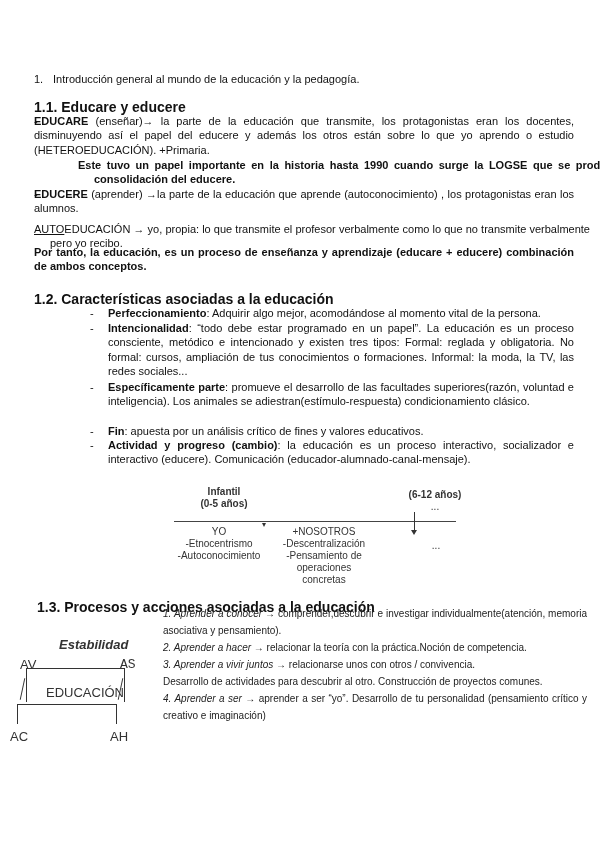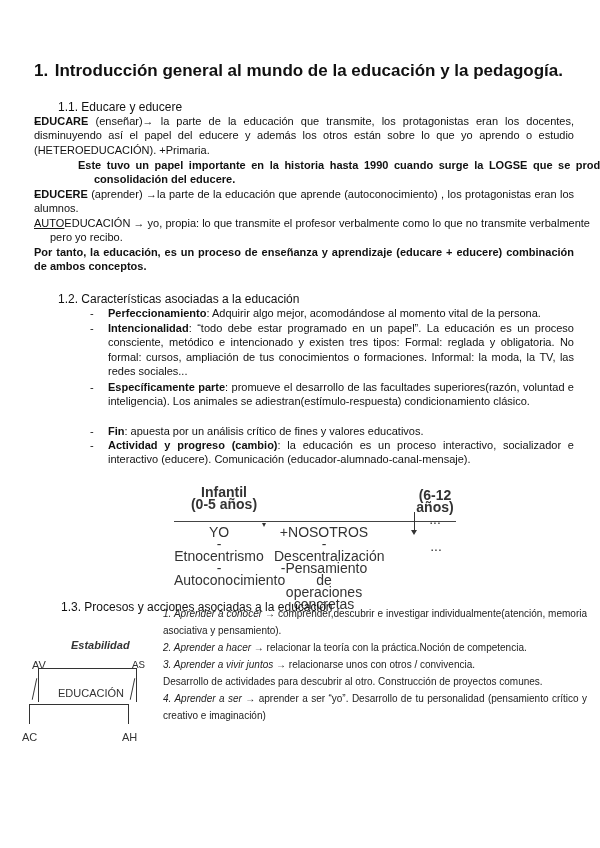--- a/index.html
+++ b/index.html
@@ -1,46 +1,46 @@
 <!DOCTYPE html>
 <html><head>
   <meta charset="utf-8">
   <style>
     html, body { margin: 0; padding: 0; background: #ffffff; }
     body { width: 600px; height: 848px; position: relative; overflow: hidden;
            font-family: "Liberation Sans", sans-serif; color: #111; font-size: 11px; line-height: 14.4px; }
     .abs { position: absolute; }
     .b { font-weight: bold; }
     .i { font-style: italic; }
-    .h1 { left: 34px; top: 64px; font-weight: bold; font-size: 17px; }
+    .h1 { left: 34px; top: 72px; font-weight: normal; font-size: 11px; }
     .h1 .num { display: inline-block; width: 16px; }
-    .h2 { left: 34px; font-weight: normal; font-size: 12px; margin-left: 24px; }
+    .h2 { left: 34px; font-weight: bold; font-size: 14px; }
     .dashitem { position: absolute; left: 34px; width: 540px; text-align: justify; }
     .dashitem .dash { position: absolute; left: 0; top: 0; }
     .dashitem .txt { display: block; }
     .para { position: absolute; left: 34px; width: 540px; text-align: justify; }
     .hang { padding-left: 16px; text-indent: -16px; }
     .sub { position: absolute; left: 90px; width: 484px; text-align: justify; }
     .sub .dash { position: absolute; left: 0; top: 0; }
     .sub .txt { display: block; margin-left: 18px; }
     .u { text-decoration: underline; }
 
     
-    .tl { position: absolute; left: 174px; top: 486px; width: 285px; height: 90px; font-size: 14px; line-height: 12px; color: #333; }
+    .tl { position: absolute; left: 174px; top: 486px; width: 285px; height: 90px; font-size: 10px; line-height: 12px; color: #333; }
     .tl .col { position: absolute; text-align: center; }
     .tl .hdr { font-weight: bold; }
     .tl .rule { position: absolute; left: 0; top: 35px; width: 282px; height: 1px; background: #444; }
     .tl .arrow { position: absolute; left: 240px; top: 26px; width: 1px; height: 20px; background: #333; }
     .tl .arrowhead { position: absolute; left: 237px; top: 44px; width: 0; height: 0;
                      border-left: 3px solid transparent; border-right: 3px solid transparent; border-top: 5px solid #333; }
     .tl .tick { position: absolute; left: 88px; top: 37px; width: 0; height: 0;
                 border-left: 2px solid transparent; border-right: 2px solid transparent; border-top: 4px solid #333; }
 
     
-    .diag { position: absolute; left: 16px; top: 636px; width: 140px; height: 110px; font-size: 11px; color: #333; }
+    .diag { position: absolute; left: 4px; top: 636px; width: 140px; height: 110px; font-size: 13px; color: #333; }
     .diag .lbl { position: absolute; }
     .diag .line { position: absolute; background: #333; }
 
     .list13 { position: absolute; left: 163px; top: 605px; width: 424px; font-size: 10px; line-height: 17px; color: #222; text-align: justify; }
   </style>
 </head>
 <body>
 
 <div class="abs h1">
   <span class="num">1.</span>
@@ -54,21 +54,21 @@
   <span class="txt"><b>EDUCARE</b><span> (enseñar)→ la parte de la educación que transmite, los protagonistas eran los docentes, disminuyendo así el papel del educere y además los otros están sobre lo que yo aprendo o estudio (HETEROEDUCACIÓN). +Primaria.</span></span>
 </div>
 
 <div class="para hang b" style="top:158px;margin-left:44px;">Este tuvo un papel importante en la historia hasta 1990 cuando surge la LOGSE que se produce la consolidación del educere.</div>
 
 <div class="dashitem" style="top:187px;">
   <span class="dash">-</span>
   <span class="txt"><b>EDUCERE</b><span> (aprender) →la parte de la educación que aprende (autoconocimiento) , los protagonistas eran los alumnos.</span></span>
 </div>
 
-<div class="para hang" style="top:216px;"><span class="u">AUTO</span><span>EDUCACIÓN → yo, propia: lo que transmite el profesor verbalmente como lo que no transmite verbalmente pero yo recibo.</span></div>
+<div class="para hang" style="top:222px;"><span class="u">AUTO</span><span>EDUCACIÓN → yo, propia: lo que transmite el profesor verbalmente como lo que no transmite verbalmente pero yo recibo.</span></div>
 
 <div class="para b" style="top:245px;">Por tanto, la educación, es un proceso de enseñanza y aprendizaje (educare + educere) combinación de ambos conceptos.</div>
 
 <div class="abs h2" style="top:292px;">1.2. Características asociadas a la educación</div>
 
 <div class="sub" style="top:306px;">
   <span class="dash">-</span>
   <span class="txt"><b>Perfeccionamiento</b><span>: Adquirir algo mejor, acomodándose al momento vital de la persona.</span></span>
 </div>
 <div class="sub" style="top:321px;">

